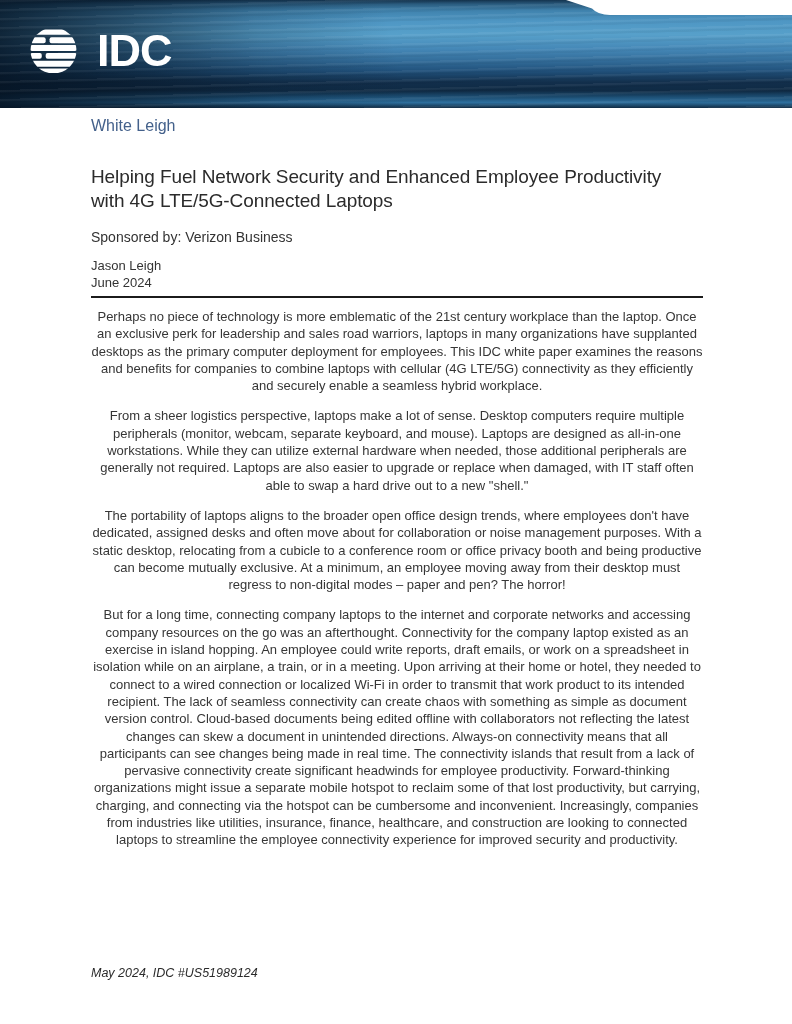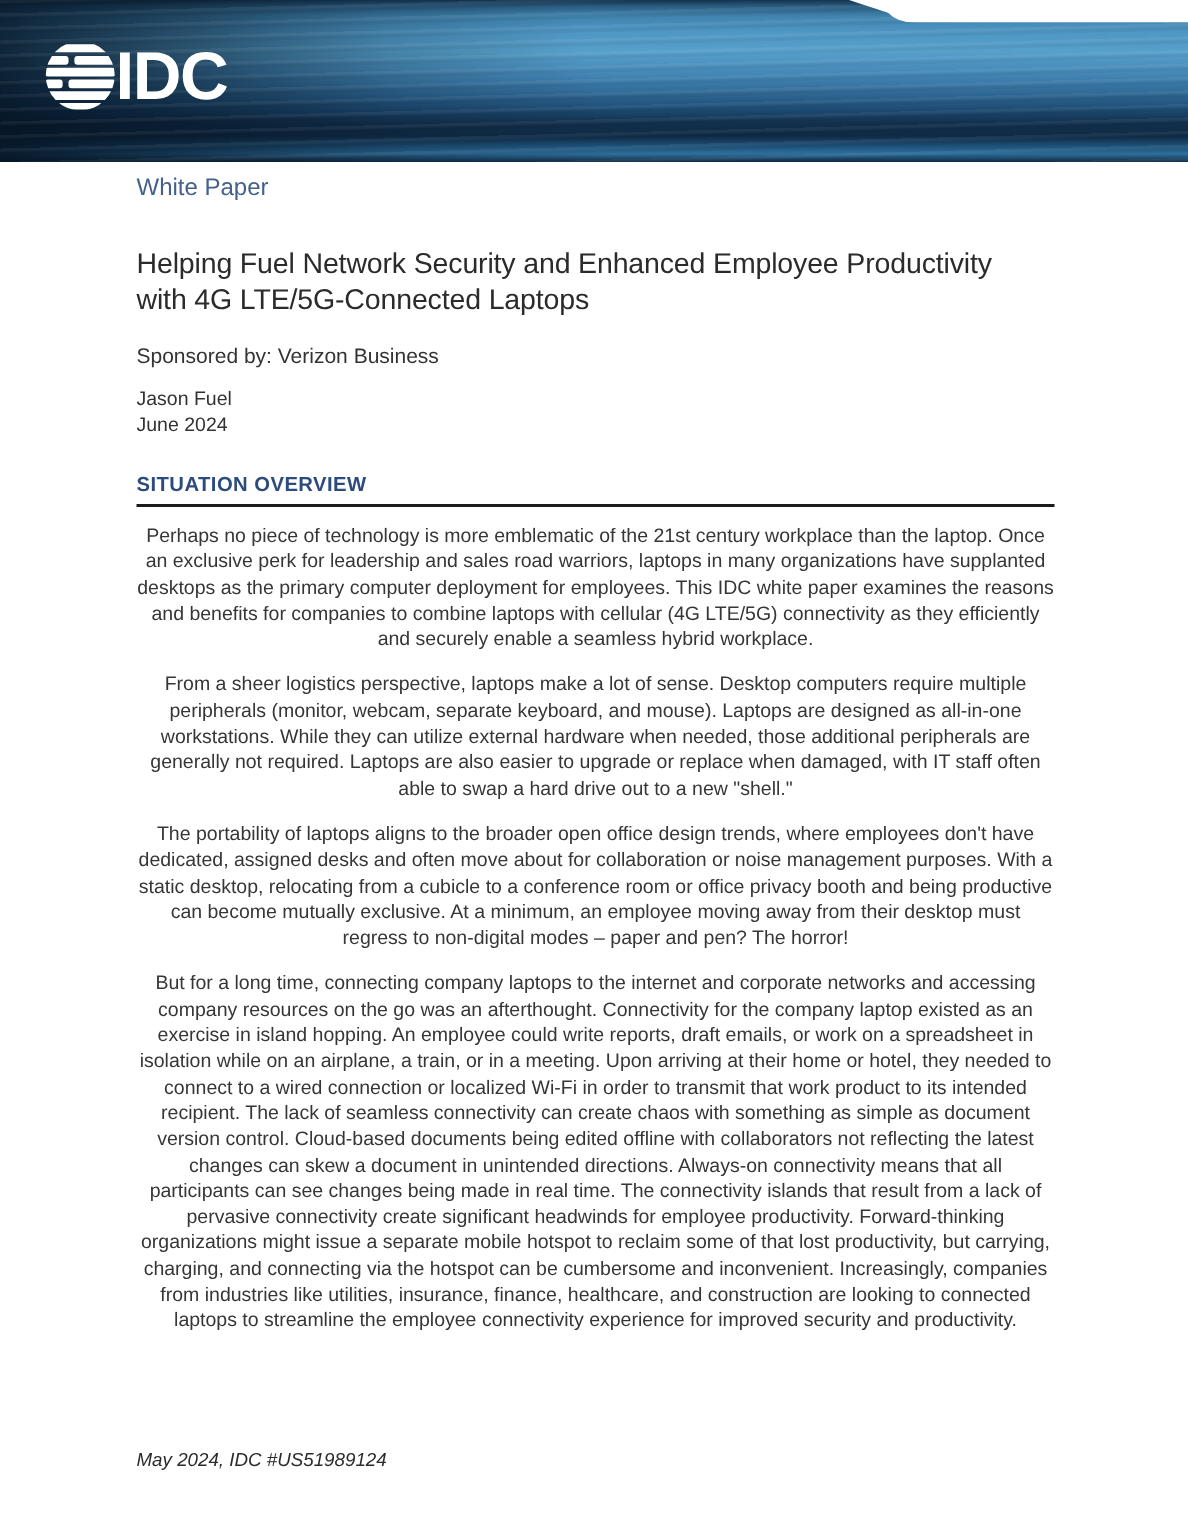--- a/index.html
+++ b/index.html
@@ -27,21 +27,21 @@
       linear-gradient(75deg,
         rgba(5,20,36,0.92) 0%, rgba(5,20,36,0.55) 18%,
         rgba(8,28,48,0.22) 34%, rgba(8,28,48,0) 50%),
       linear-gradient(180deg,
         #14344f 0%, #2b5d80 4%, #4083ae 10%, #4f97c4 20%,
         #57a0ca 32%, #4588b7 45%, #336d9a 56%, #20507a 66%,
         #122f4c 76%, #0f2a44 84%, #1d5076 90%, #2e6f9d 95%, #0f2a42 100%);
   }
   .logo {
     position: absolute; left: 30px; top: 27px;
-    display: flex; align-items: center; gap: 0;
+    display: flex; align-items: center; gap: 20px;
   }
   .globe { width: 47px; height: 47px; display: block; }
   .logo-text {
     color: #ffffff; font-weight: bold;
     font-size: 45px; line-height: 47px; letter-spacing: -1px;
   }
   .corner { position: absolute; top: 0; right: 0; width: 228px; height: 15px; display: block; }
 
   
   .content { padding: 0 89px 0 91px; }
@@ -102,29 +102,28 @@
         </g>
       </svg>
       <span class="logo-text">IDC</span>
     </div>
     <svg class="corner" viewBox="0 0 228 15" preserveAspectRatio="none" xmlns="http://www.w3.org/2000/svg" aria-hidden="true">
       <path d="M2 0 H228 V15 H46 Q34 15 28 8.5 Z" fill="#ffffff"></path>
     </svg>
   </header>
 
   <main class="content">
-    <div class="kicker">White Paper</div>
+    <div class="kicker">White Leigh</div>
 
     <h1 class="title">Helping Fuel Network Security and Enhanced Employee Productivity with 4G LTE/5G-Connected Laptops</h1>
 
     <p class="sponsor">Sponsored by: Verizon Business</p>
 
-    <p class="byline"><span>Jason Fuel</span><br><span>June 2024</span></p>
+    <p class="byline"><span>Jason Leigh</span><br><span>June 2024</span></p>
 
-    <h2 class="section-heading">SITUATION OVERVIEW</h2>
     <hr class="rule">
 
     <p class="body-p first">Perhaps no piece of technology is more emblematic of the 21st century workplace than the laptop. Once an exclusive perk for leadership and sales road warriors, laptops in many organizations have supplanted desktops as the primary computer deployment for employees. This IDC white paper examines the reasons and benefits for companies to combine laptops with cellular (4G LTE/5G) connectivity as they efficiently and securely enable a seamless hybrid workplace.</p>
     <p class="body-p">From a sheer logistics perspective, laptops make a lot of sense. Desktop computers require multiple peripherals (monitor, webcam, separate keyboard, and mouse). Laptops are designed as all-in-one workstations. While they can utilize external hardware when needed, those additional peripherals are generally not required. Laptops are also easier to upgrade or replace when damaged, with IT staff often able to swap a hard drive out to a new "shell."</p>
     <p class="body-p">The portability of laptops aligns to the broader open office design trends, where employees don't have dedicated, assigned desks and often move about for collaboration or noise management purposes. With a static desktop, relocating from a cubicle to a conference room or office privacy booth and being productive can become mutually exclusive. At a minimum, an employee moving away from their desktop must regress to non-digital modes – paper and pen? The horror!</p>
     <p class="body-p">But for a long time, connecting company laptops to the internet and corporate networks and accessing company resources on the go was an afterthought. Connectivity for the company laptop existed as an exercise in island hopping. An employee could write reports, draft emails, or work on a spreadsheet in isolation while on an airplane, a train, or in a meeting. Upon arriving at their home or hotel, they needed to connect to a wired connection or localized Wi-Fi in order to transmit that work product to its intended recipient. The lack of seamless connectivity can create chaos with something as simple as document version control. Cloud-based documents being edited offline with collaborators not reflecting the latest changes can skew a document in unintended directions. Always-on connectivity means that all participants can see changes being made in real time. The connectivity islands that result from a lack of pervasive connectivity create significant headwinds for employee productivity. Forward-thinking organizations might issue a separate mobile hotspot to reclaim some of that lost productivity, but carrying, charging, and connecting via the hotspot can be cumbersome and inconvenient. Increasingly, companies from industries like utilities, insurance, finance, healthcare, and construction are looking to connected laptops to streamline the employee connectivity experience for improved security and productivity.</p>
   </main>
 
   <footer class="footer">May 2024, IDC #US51989124</footer>
 

